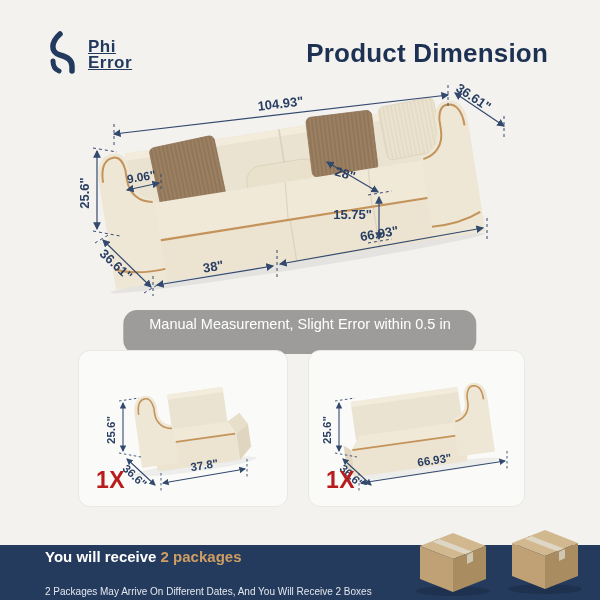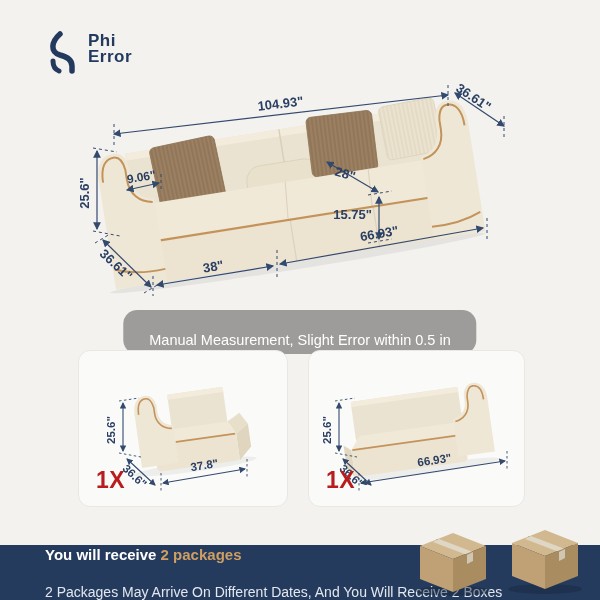--- a/index.html
+++ b/index.html
@@ -4,34 +4,34 @@
 <style>
   * { margin:0; padding:0; box-sizing:border-box; }
   body { font-family:"Liberation Sans", sans-serif; }
   .page {
     position:relative; width:600px; height:600px;
     background:#f3f2ef; overflow:hidden;
   }
   
   .logo { position:absolute; top:30px; left:46px; display:flex; align-items:flex-start; gap:6px; }
   .logo svg { display:block; }
-  .logo-text { color:#233a5e; font-weight:bold; font-size:17px; line-height:16px; letter-spacing:.5px; margin-top:3px; }
+  .logo-text { color:#233a5e; font-weight:bold; font-size:17px; line-height:16px; letter-spacing:.5px; margin-top:9px;text-decoration:underline; }
   .title {
     position:absolute; top:38px; right:52px;
     color:#1d3152; font-size:26px; font-weight:bold; letter-spacing:.2px;
   }
   
   .diagram { position:absolute; top:78px; left:0; }
   .dim-label { fill:#2a3f63; font-size:13px; font-weight:bold; font-family:"Liberation Sans",sans-serif; }
   .dim-label.sm { font-size:12px; }
   
   .note-pill {
     position:absolute; top:310px; left:50%; transform:translateX(-50%);
     background:#9d9c9a; color:#ffffff; font-size:14.5px;
-    height:44px; line-height:28px; padding:16px 26px; border-radius:14px;
+    height:44px; line-height:28px; padding:0 26px; border-radius:14px;
     white-space:nowrap;
   }
   
   .cards { position:absolute; top:350px; left:78px; display:flex; gap:20px; }
   .card {
     position:relative; height:157px; background:#fafaf8;
     border:1px solid #e9e8e4; border-radius:12px;
   }
   .card.left { width:210px; }
   .card.right { width:217px; }
@@ -41,38 +41,39 @@
   }
   .mini-label { fill:#2a3f63; font-size:11.5px; font-weight:bold; font-family:"Liberation Sans",sans-serif; }
   
   .footer {
     position:absolute; left:0; bottom:0; width:600px; height:55px;
     background:#253b5d; display:flex; flex-direction:column; justify-content:center;
     padding-left:45px;
   }
   .footer-headline { font-size:15px; font-weight:bold; color:#ffffff; line-height:18px; }
   .footer-headline .hl { color:#cf9e63; }
-  .footer-sub { font-size:14px; color:#e3e7ee; margin-top:20px; }
+  .footer-sub { font-size:10px; color:#e3e7ee; margin-top:20px; }
   .boxes { position:absolute; left:415px; top:522px; }
 </style>
 </head>
 <body>
 
 <div class="page">
 
   <div class="logo">
     <svg width="36" height="44" viewBox="0 0 36 44">
       <path d="M14,4 C5,12 4,22 14,25 C22,27 26,30 26,36 L26,41" fill="none" stroke="#233a5e" stroke-width="5.5" stroke-linecap="round"></path>
       <path d="M7,31 C7,36 9,39.5 13,41" fill="none" stroke="#233a5e" stroke-width="5" stroke-linecap="round"></path>
     </svg>
     <div class="logo-text">
       <div>Phi</div>
       <div>Error</div>
     </div>
   </div>
+  <div class="title">Product Dimension</div>
 
   <svg class="diagram" width="600" height="235" viewBox="0 0 600 235">
     <defs>
       <marker id="ar" viewBox="0 0 10 10" refX="8.5" refY="5" markerWidth="6.5" markerHeight="6.5" orient="auto-start-reverse">
         <path d="M0,0 L10,5 L0,10 z" fill="#33496e"></path>
       </marker>
       <pattern id="cordB" width="4" height="4" patternUnits="userSpaceOnUse">
         <rect width="4" height="4" fill="#9c8062"></rect>
         <line x1="1" y1="0" x2="1" y2="4" stroke="#8b7052" stroke-width="1.2"></line>
       </pattern>

